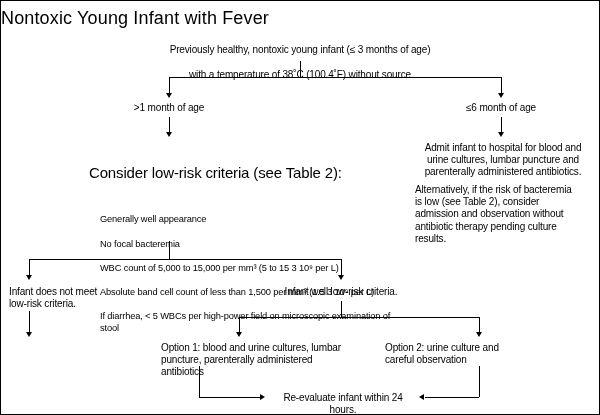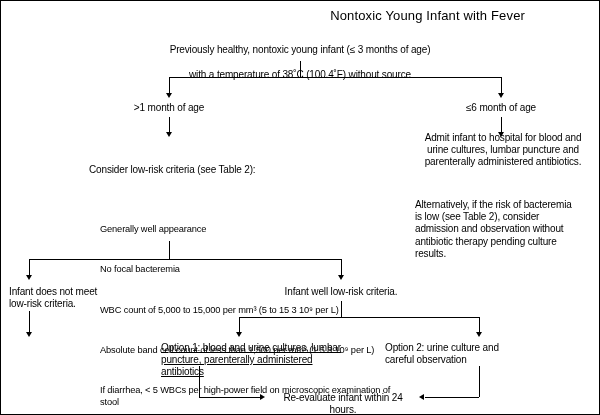--- a/index.html
+++ b/index.html
@@ -22,36 +22,36 @@
     position: absolute;
     line-height: 1.22;
     white-space: pre-line;
     letter-spacing: -0.15px;
   }
   .title {
     position: absolute;
     left: 0;
     top: 7px;
     width: 524px;
-    text-align: right;
-    font-size: 13px;
+    text-align: left;
+    font-size: 18px;
     letter-spacing: 0.15px;
   }
   .ctr { text-align: center; }
   .lft { text-align: left; }
   .t11 { font-size: 10px; }
-  .crit-head { font-size: 10px; }
+  .crit-head { font-size: 15px; }
   .crit-list {
     margin: 0;
     padding: 0 0 0 11px;
     list-style: none;
     font-size: 9.3px;
     line-height: 1.30;
   }
-  .crit-list li { white-space: pre-line; margin-top: 16px; }
+  .crit-list li { white-space: pre-line; }
   .hang { display: block; }
 
   
   .ln {
     position: absolute;
     background: #000000;
   }
   .vln { width: 1px; }
   .hln { height: 1px; }
   .arw {
@@ -109,25 +109,25 @@
     <div class="crit-head">Consider low-risk criteria (see Table 2):</div>
     <ul class="crit-list">
       <li>Generally well appearance</li>
       <li>No focal bacteremia</li>
       <li>WBC count of 5,000 to 15,000 per mm³ (5 to 15 3  10⁹ per L)</li>
       <li>Absolute band cell count of less than 1,500 per mm³ (1.5 3  10⁹ per L)</li>
       <li><span class="hang">If diarrhea, &lt; 5 WBCs per high-power field on microscopic examination of stool</span></li>
     </ul>
   </div>
 
-  <div class="node ctr t11" style="left:414px; top:131px; width:176px;">Admit infant to hospital for blood and
+  <div class="node ctr t11" style="left:414px; top:141px; width:176px;">Admit infant to hospital for blood and
 urine cultures, lumbar puncture and
 parenterally administered antibiotics.</div>
 
-  <div class="node lft t11" style="left:414px; top:198px; width:180px;">Alternatively, if the risk of bacteremia
+  <div class="node lft t11" style="left:414px; top:183px; width:180px;">Alternatively, if the risk of bacteremia
   is low (see Table 2), consider
   admission and observation without
   antibiotic therapy pending culture
   results.</div>
 
   <div class="ln vln" style="left:168px; top:240px; height:18px;"></div>
   <div class="ln hln" style="left:28px; top:258px; width:312px;"></div>
 
   <div class="ln vln" style="left:28px; top:258px; height:17px;"></div>
   <div class="arw arw-d" style="left:25px; top:274px;"></div>
@@ -146,21 +146,21 @@
   <div class="ln vln" style="left:340px; top:300px; height:16px;"></div>
   <div class="ln hln" style="left:238px; top:316px; width:240px;"></div>
 
   <div class="ln vln" style="left:238px; top:316px; height:16px;"></div>
   <div class="arw arw-d" style="left:235px; top:331px;"></div>
 
   <div class="ln vln" style="left:478px; top:316px; height:16px;"></div>
   <div class="arw arw-d" style="left:475px; top:331px;"></div>
 
 
-  <div class="node lft t11" style="left:160px; top:341px; width:196px;text-decoration:underline;">Option 1: blood and urine cultures, lumbar
+  <div class="node lft t11" style="left:160px; top:341px; width:196px;">Option 1: blood and urine cultures, lumbar
   puncture, parenterally administered antibiotics</div>
 
   <div class="node lft t11" style="left:384px; top:341px; width:170px;">Option 2: urine culture and
   careful observation</div>
 
   <div class="ln vln" style="left:198px; top:365px; height:31px;"></div>
   <div class="ln hln" style="left:198px; top:396px; width:62px;"></div>
   <div class="arw arw-r" style="left:259px; top:393px;"></div>
 
   <div class="ln vln" style="left:478px; top:365px; height:31px;"></div>

